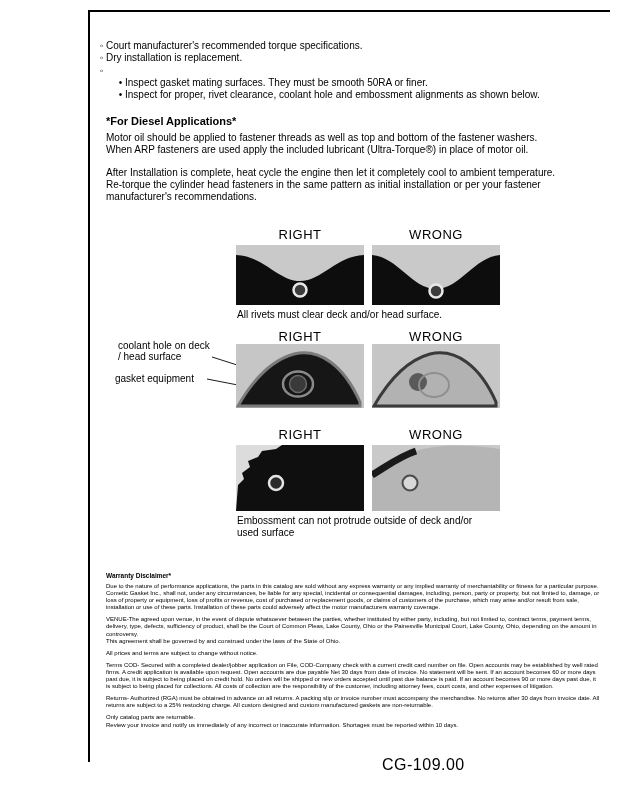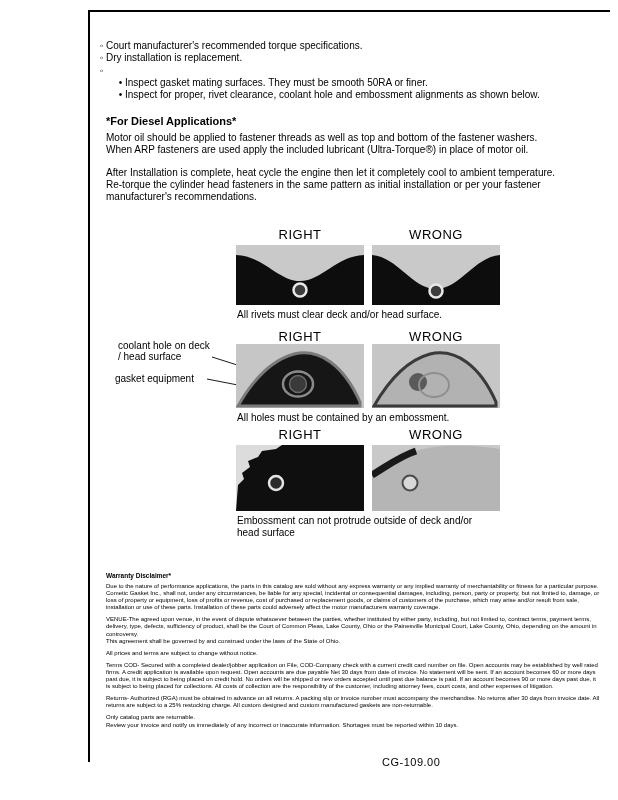--- a/index.html
+++ b/index.html
@@ -31,21 +31,21 @@
   .caption { position:absolute; font-size:10px; line-height:12px; }
 
   .callout { position:absolute; font-size:10px; line-height:11px; text-align:left; }
   .connector { position:absolute; }
 
   .disc { position:absolute; left:106px; top:572px; width:494px; }
   .disc-h { font-size:6.5px; font-weight:bold; margin-bottom:4px; }
   .dp { font-size:6px; line-height:7.1px; margin:0 0 5px 0; }
   .dp.join { margin-bottom:0; }
 
-  .footer { position:absolute; left:382px; top:756px; font-size:11px; letter-spacing:0.5px; }
+  .footer { position:absolute; left:382px; top:756px; font-size:16px; letter-spacing:0.5px; }
 </style>
 </head>
 <body>
 
 <div class="page">
 
   <div class="frame-top"></div>
   <div class="frame-left"></div>
 
 
@@ -114,41 +114,40 @@
     </svg>
   </div>
   <div class="diag-img" style="left:372px; top:344px;">
     <svg width="128" height="64" viewBox="0 0 128 64">
       <rect width="128" height="64" fill="#c6c6c6"></rect>
       <path d="M2,62 C18,34 36,16 58,10 C84,4 108,22 124,58 L124,62 Z" fill="#b2b2b2" stroke="#3a3a3a" stroke-width="3"></path>
       <circle cx="46" cy="38" r="9" fill="#5a5a5a"></circle>
       <ellipse cx="62" cy="41" rx="15" ry="12" fill="none" stroke="#8f8f8f" stroke-width="2"></ellipse>
     </svg>
   </div>
-  <div class="caption" style="left:237px; top:412px;">All holes must be contained by an embossment.</div>
 
   <div class="diag-header" style="left:236px; top:427px;">RIGHT</div>
   <div class="diag-header" style="left:372px; top:427px;">WRONG</div>
 
   <div class="diag-img" style="left:236px; top:445px;">
     <svg width="128" height="66" viewBox="0 0 128 66">
       <rect width="128" height="66" fill="#dcdcdc"></rect>
       <path d="M0,66 L2,40 L8,34 L6,28 L14,22 L12,16 L22,12 L26,6 L40,4 L46,0 L128,0 L128,66 Z" fill="#0f0f0f"></path>
       <circle cx="40" cy="38" r="7" fill="#2b2b2b" stroke="#e5e5e5" stroke-width="2.5"></circle>
     </svg>
   </div>
   <div class="diag-img" style="left:372px; top:445px;">
     <svg width="128" height="66" viewBox="0 0 128 66">
       <rect width="128" height="66" fill="#c9c9c9"></rect>
       <path d="M0,66 V30 C14,22 26,12 44,6 C70,-2 100,0 128,4 V66 Z" fill="#b5b5b5"></path>
       <path d="M0,30 C14,22 26,12 44,6" fill="none" stroke="#1a1a1a" stroke-width="7"></path>
       <circle cx="38" cy="38" r="7.5" fill="#d8d8d8" stroke="#4a4a4a" stroke-width="2"></circle>
     </svg>
   </div>
-  <div class="caption" style="left:237px; top:515px; width:250px;">Embossment can not protrude outside of deck and/or head surface</div>
+  <div class="caption" style="left:237px; top:515px; width:250px;">Embossment can not protrude outside of deck and/or used surface</div>
 
   <div class="disc">
     <div class="disc-h">Warranty Disclaimer*</div>
     <p class="dp">Due to the nature of performance applications, the parts in this catalog are sold without any express warranty or any implied warranty of merchantability or fitness for a particular purpose.  Cometic Gasket Inc., shall not, under any circumstances, be liable for any special, incidental or consequential damages, including, person, party or property, but not limited to, damage, or loss of property or equipment, loss of profits or revenue, cost of purchased or replacement goods, or claims of customers of the purchase, which may arise and/or result from sale, installation or use of these parts.  Installation of these parts could adversely affect the motor manufacturers warranty coverage.</p>
     <p class="dp join">VENUE-The agreed upon venue, in the event of dispute whatsoever between the parties, whether instituted by either party, including, but not limited to, contract terms, payment terms, delivery, type, defects, sufficiency of product, shall be the Court of Common Pleas, Lake County, Ohio or the Painesville Municipal Court, Lake County, Ohio, depending on the amount in controversy.</p>
     <p class="dp">This agreement shall be governed by and construed under the laws of the State of Ohio.</p>
     <p class="dp">All prices and terms are subject to change without notice.</p>
     <p class="dp">Terms COD- Secured with a completed dealer/jobber application on File, COD-Company check with a current credit card number on file.  Open accounts may be established by well rated firms.  A credit application is available upon request.  Open accounts are due payable Net 30 days from date of invoice.  No statement will be sent.  If an account becomes 60 or more days past due, it is subject to being placed on credit hold.  No orders will be shipped or new orders accepted until past due balance is paid.  If an account becomes 90 or more days past due, it is subject to being placed for collections.  All costs of collection are the responsibility of the customer, including attorney fees, court costs, and other expenses of litigation.</p>
     <p class="dp">Returns- Authorized (RGA) must be obtained in advance on all returns.  A packing slip or invoice number must accompany the merchandise.  No returns after 30 days from invoice date.  All returns are subject to a 25% restocking charge.  All custom designed and custom manufactured gaskets are non-returnable.</p>
     <p class="dp join">Only catalog parts are returnable.</p>

